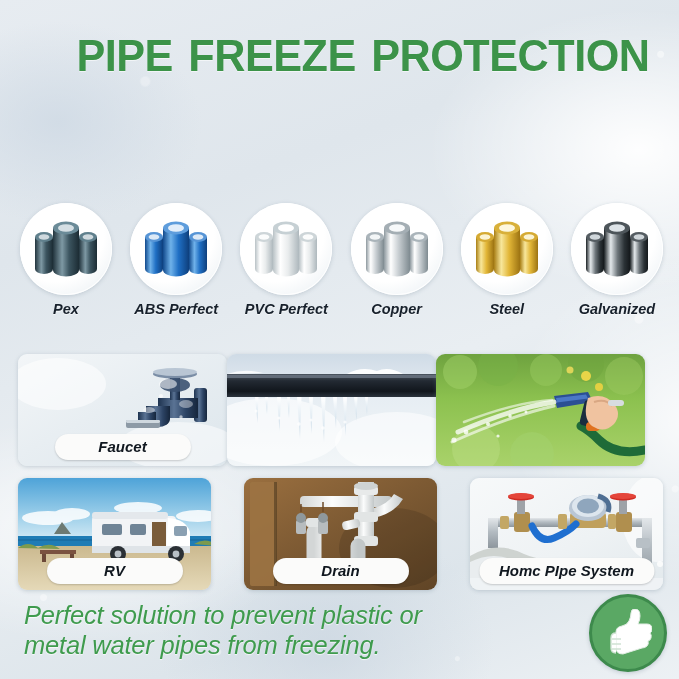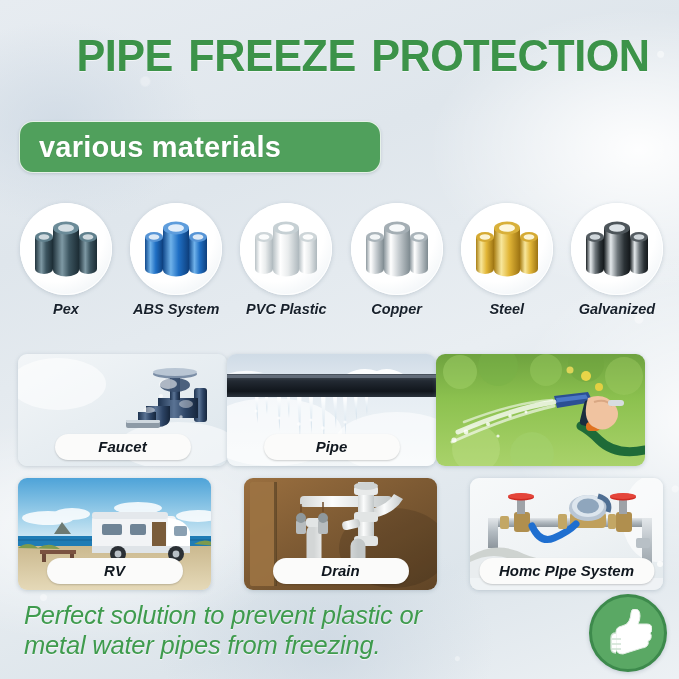--- a/index.html
+++ b/index.html
@@ -116,23 +116,20 @@
   }
 </style>
 </head>
 <body>
 
 <div id="page">
   <div id="frost"></div>
 
   <div id="title">PIPE FREEZE PROTECTION</div>
 
-  <div id="banner">
-    <div id="banner-text">various materials</div>
-  </div>
 
   <div id="materials">
 
     <div class="mat">
       <div class="mat-circle">
         <svg width="74" height="64" viewBox="0 0 74 64">
           <defs>
             <linearGradient id="pexA" x1="0" y1="0" x2="1" y2="0">
               <stop offset="0%" stop-color="#22343d"></stop>
                 <stop offset="35%" stop-color="#7e99a4"></stop>
@@ -173,21 +170,21 @@
               <ellipse cx="15" cy="20" rx="5.4" ry="2.8" fill="#dce9f6"></ellipse>
             <path d="M50 20 h18 v32 a9 5 0 0 1 -18 0 z" fill="url(#absA)"></path>
             <ellipse cx="59" cy="20" rx="9" ry="5" fill="#5795d6"></ellipse>
               <ellipse cx="59" cy="20" rx="5.4" ry="2.8" fill="#dce9f6"></ellipse>
             <path d="M24 11 h26 v42 a13 6.5 0 0 1 -26 0 z" fill="url(#absA)"></path>
             <ellipse cx="37" cy="11" rx="13" ry="6.5" fill="#5e9ddc"></ellipse>
               <ellipse cx="37" cy="11" rx="8" ry="3.8" fill="#e2eefa"></ellipse>
           </g>
         </svg>
       </div>
-      <div class="mat-label">ABS System</div>
+      <div class="mat-label">ABS Perfect</div>
     </div>
 
     <div class="mat">
       <div class="mat-circle">
         <svg width="74" height="64" viewBox="0 0 74 64">
           <defs>
             <linearGradient id="pvcA" x1="0" y1="0" x2="1" y2="0">
               <stop offset="0%" stop-color="#b9c2c6"></stop>
                 <stop offset="28%" stop-color="#ffffff"></stop>
               <stop offset="58%" stop-color="#e9eced"></stop>
@@ -200,21 +197,21 @@
               <ellipse cx="15" cy="20" rx="5.4" ry="2.8" fill="#fbfcfc"></ellipse>
             <path d="M50 20 h18 v32 a9 5 0 0 1 -18 0 z" fill="url(#pvcA)"></path>
             <ellipse cx="59" cy="20" rx="9" ry="5" fill="#cdd5d8"></ellipse>
               <ellipse cx="59" cy="20" rx="5.4" ry="2.8" fill="#fbfcfc"></ellipse>
             <path d="M24 11 h26 v42 a13 6.5 0 0 1 -26 0 z" fill="url(#pvcA)"></path>
             <ellipse cx="37" cy="11" rx="13" ry="6.5" fill="#c6d0d4"></ellipse>
               <ellipse cx="37" cy="11" rx="8" ry="3.8" fill="#ffffff"></ellipse>
           </g>
         </svg>
       </div>
-      <div class="mat-label">PVC Plastic</div>
+      <div class="mat-label">PVC Perfect</div>
     </div>
 
     <div class="mat">
       <div class="mat-circle">
         <svg width="74" height="64" viewBox="0 0 74 64">
           <defs>
             <linearGradient id="copA" x1="0" y1="0" x2="1" y2="0">
               <stop offset="0%" stop-color="#8e999f"></stop>
                 <stop offset="26%" stop-color="#ffffff"></stop>
               <stop offset="56%" stop-color="#c8ced2"></stop>
@@ -388,23 +385,20 @@
           <g fill="#ffffff" opacity=".75">
             <circle cx="29" cy="57" r="1.5"></circle>
               <circle cx="52" cy="64" r="1.6"></circle>
             <circle cx="72" cy="70" r="1.8"></circle>
               <circle cx="84" cy="66" r="1.5"></circle>
             <circle cx="96" cy="74" r="1.8"></circle>
               <circle cx="118" cy="68" r="1.6"></circle>
           </g>
         </svg>
       </div>
-      <div class="chip">
-        <span>Pipe</span>
-      </div>
     </div>
 
     <div class="card">
       <div class="card-img">
         <svg width="209" height="112" viewBox="0 0 209 112" preserveAspectRatio="none">
           <defs>
             <linearGradient id="ghBg" x1="0" y1="0" x2="0" y2="1">
               <stop offset="0%" stop-color="#6ea23f"></stop>
                 <stop offset="40%" stop-color="#8cc14f"></stop>
               <stop offset="100%" stop-color="#a9d26a"></stop>

